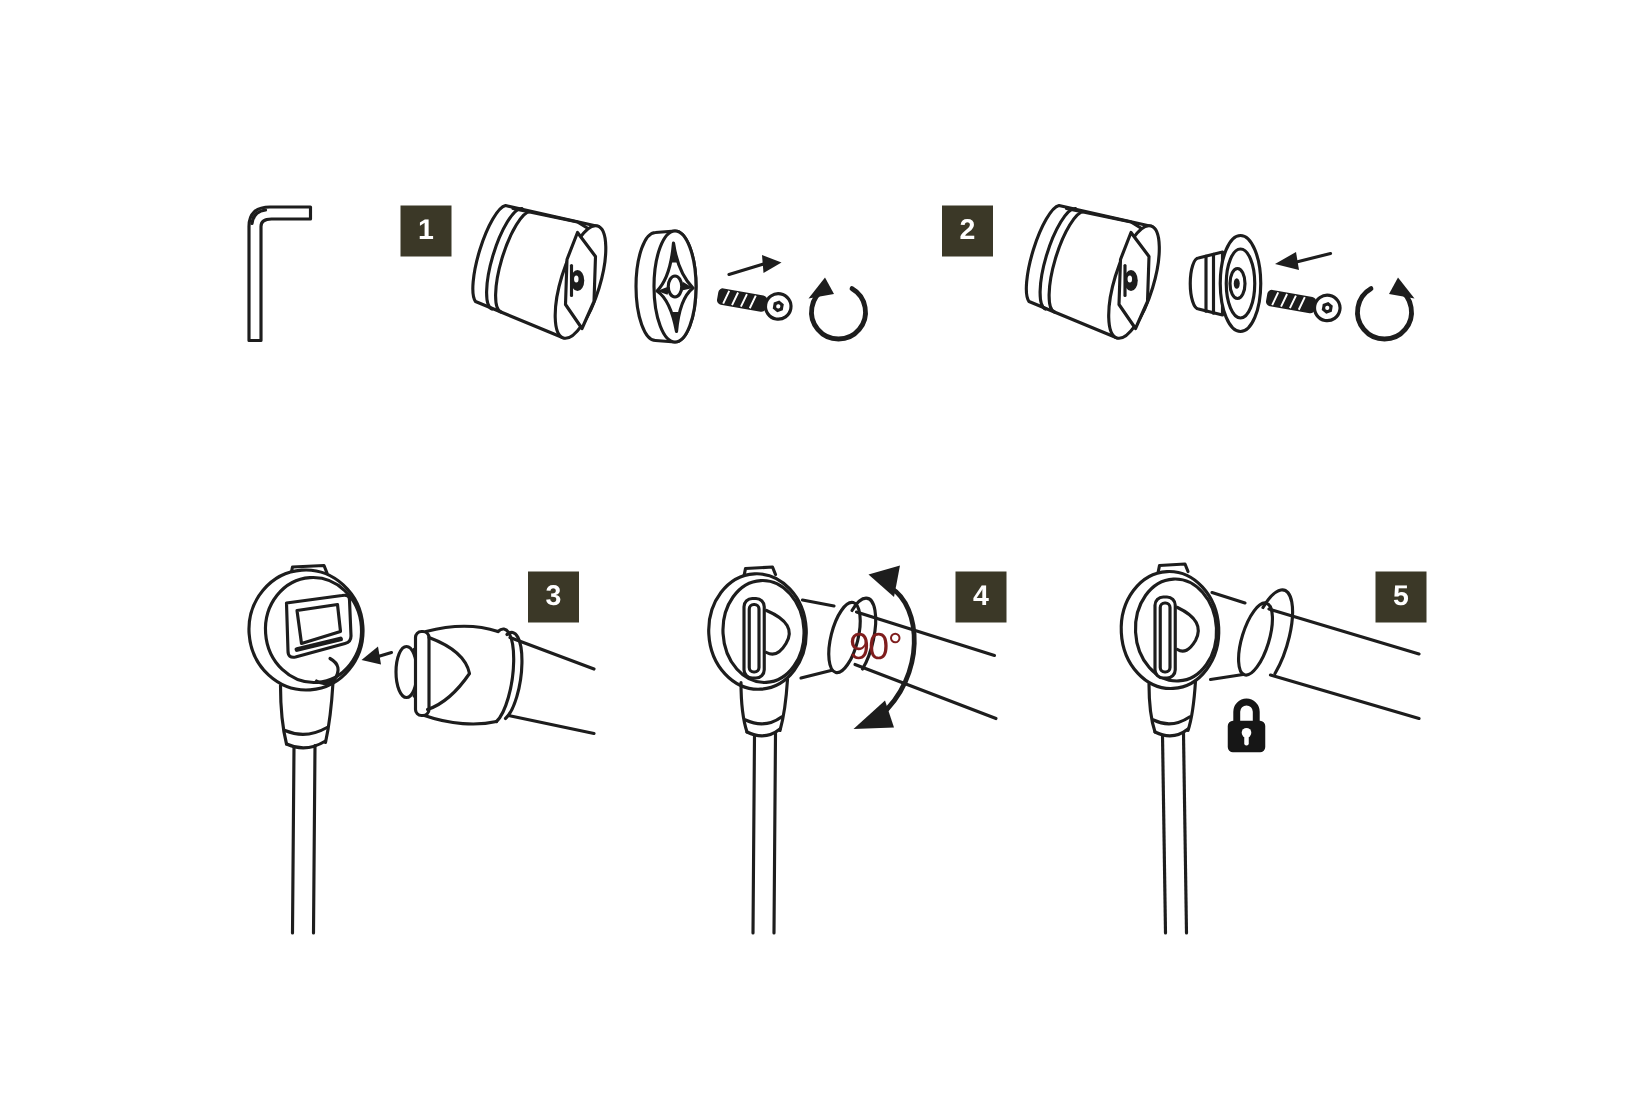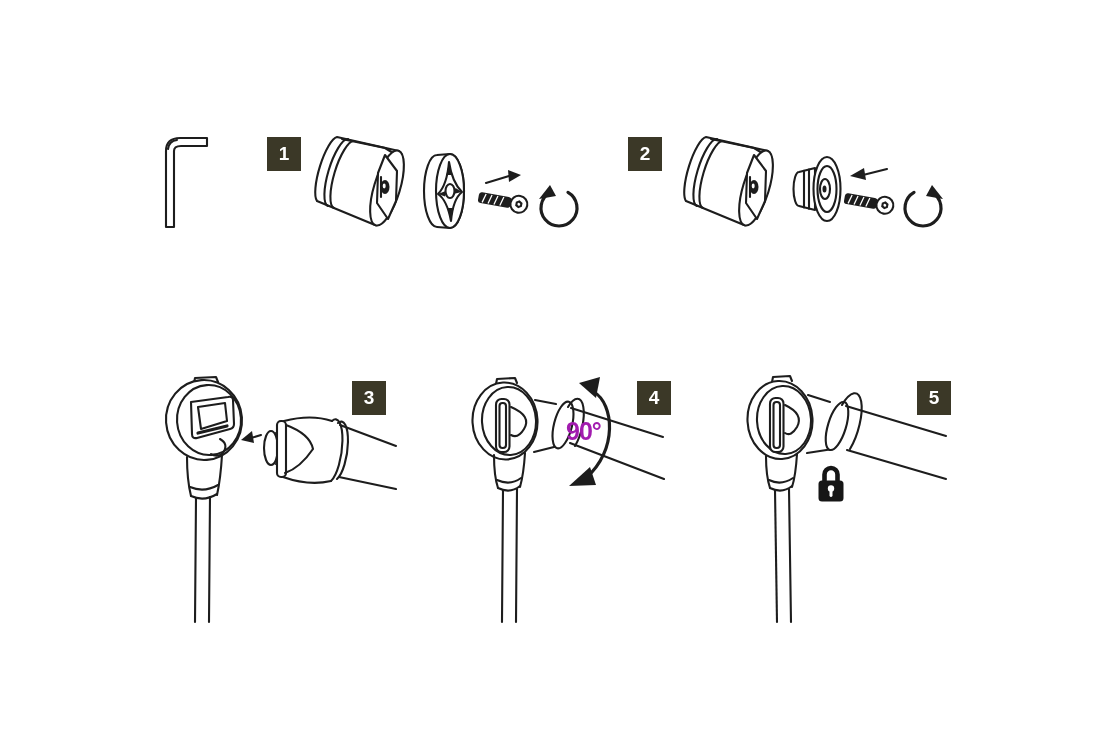--- a/index.html
+++ b/index.html
@@ -8,22 +8,22 @@
     overflow:hidden;font-family:"Liberation Sans",sans-serif;
   }
   .art{position:absolute;z-index:1;overflow:visible;}
   .badge{
     position:absolute;z-index:3;width:34px;height:34px;
     background:#3b3827;color:#ffffff;
     display:flex;align-items:center;justify-content:center;
     font-size:19px;font-weight:bold;
   }
   .deg-label{
-    position:absolute;z-index:3;color:#a21caf;
-    font-size:25px;font-weight:bold;letter-spacing:-1px;
+    position:absolute;z-index:3;color:#7f1d1d;
+    font-size:25px;font-weight:normal;letter-spacing:-1px;
   }
   
   .ln{stroke:#1d1d1d;stroke-width:2.1;fill:none;stroke-linecap:round;stroke-linejoin:round;}
   .thick{stroke-width:3.2;}
   .wh{fill:#ffffff;}
   .dk{fill:#1d1d1d;stroke:none;}
 </style>
 </head>
 <body>
 

